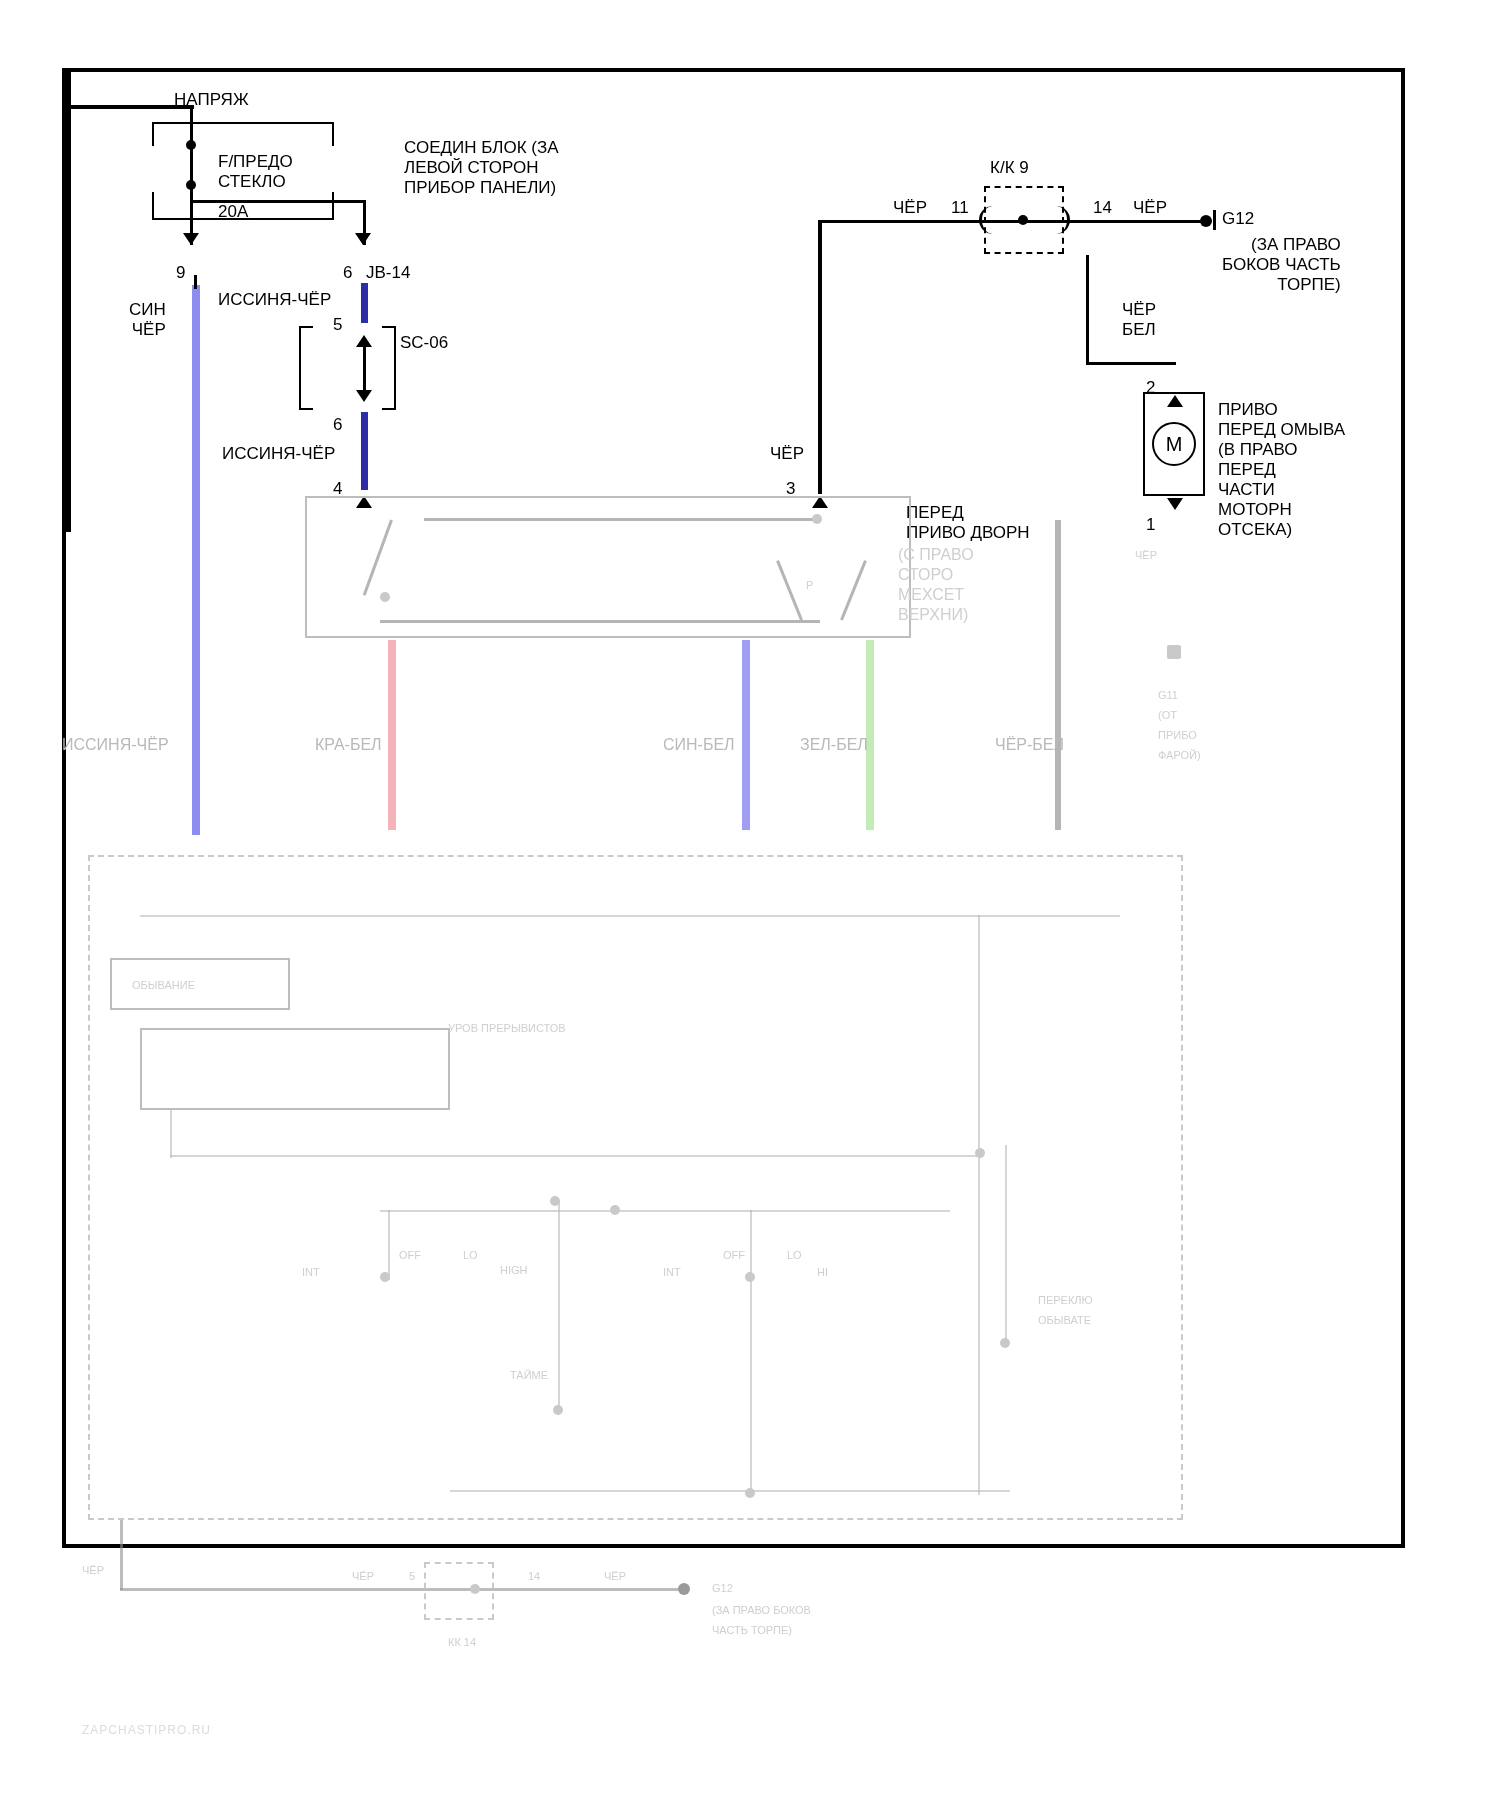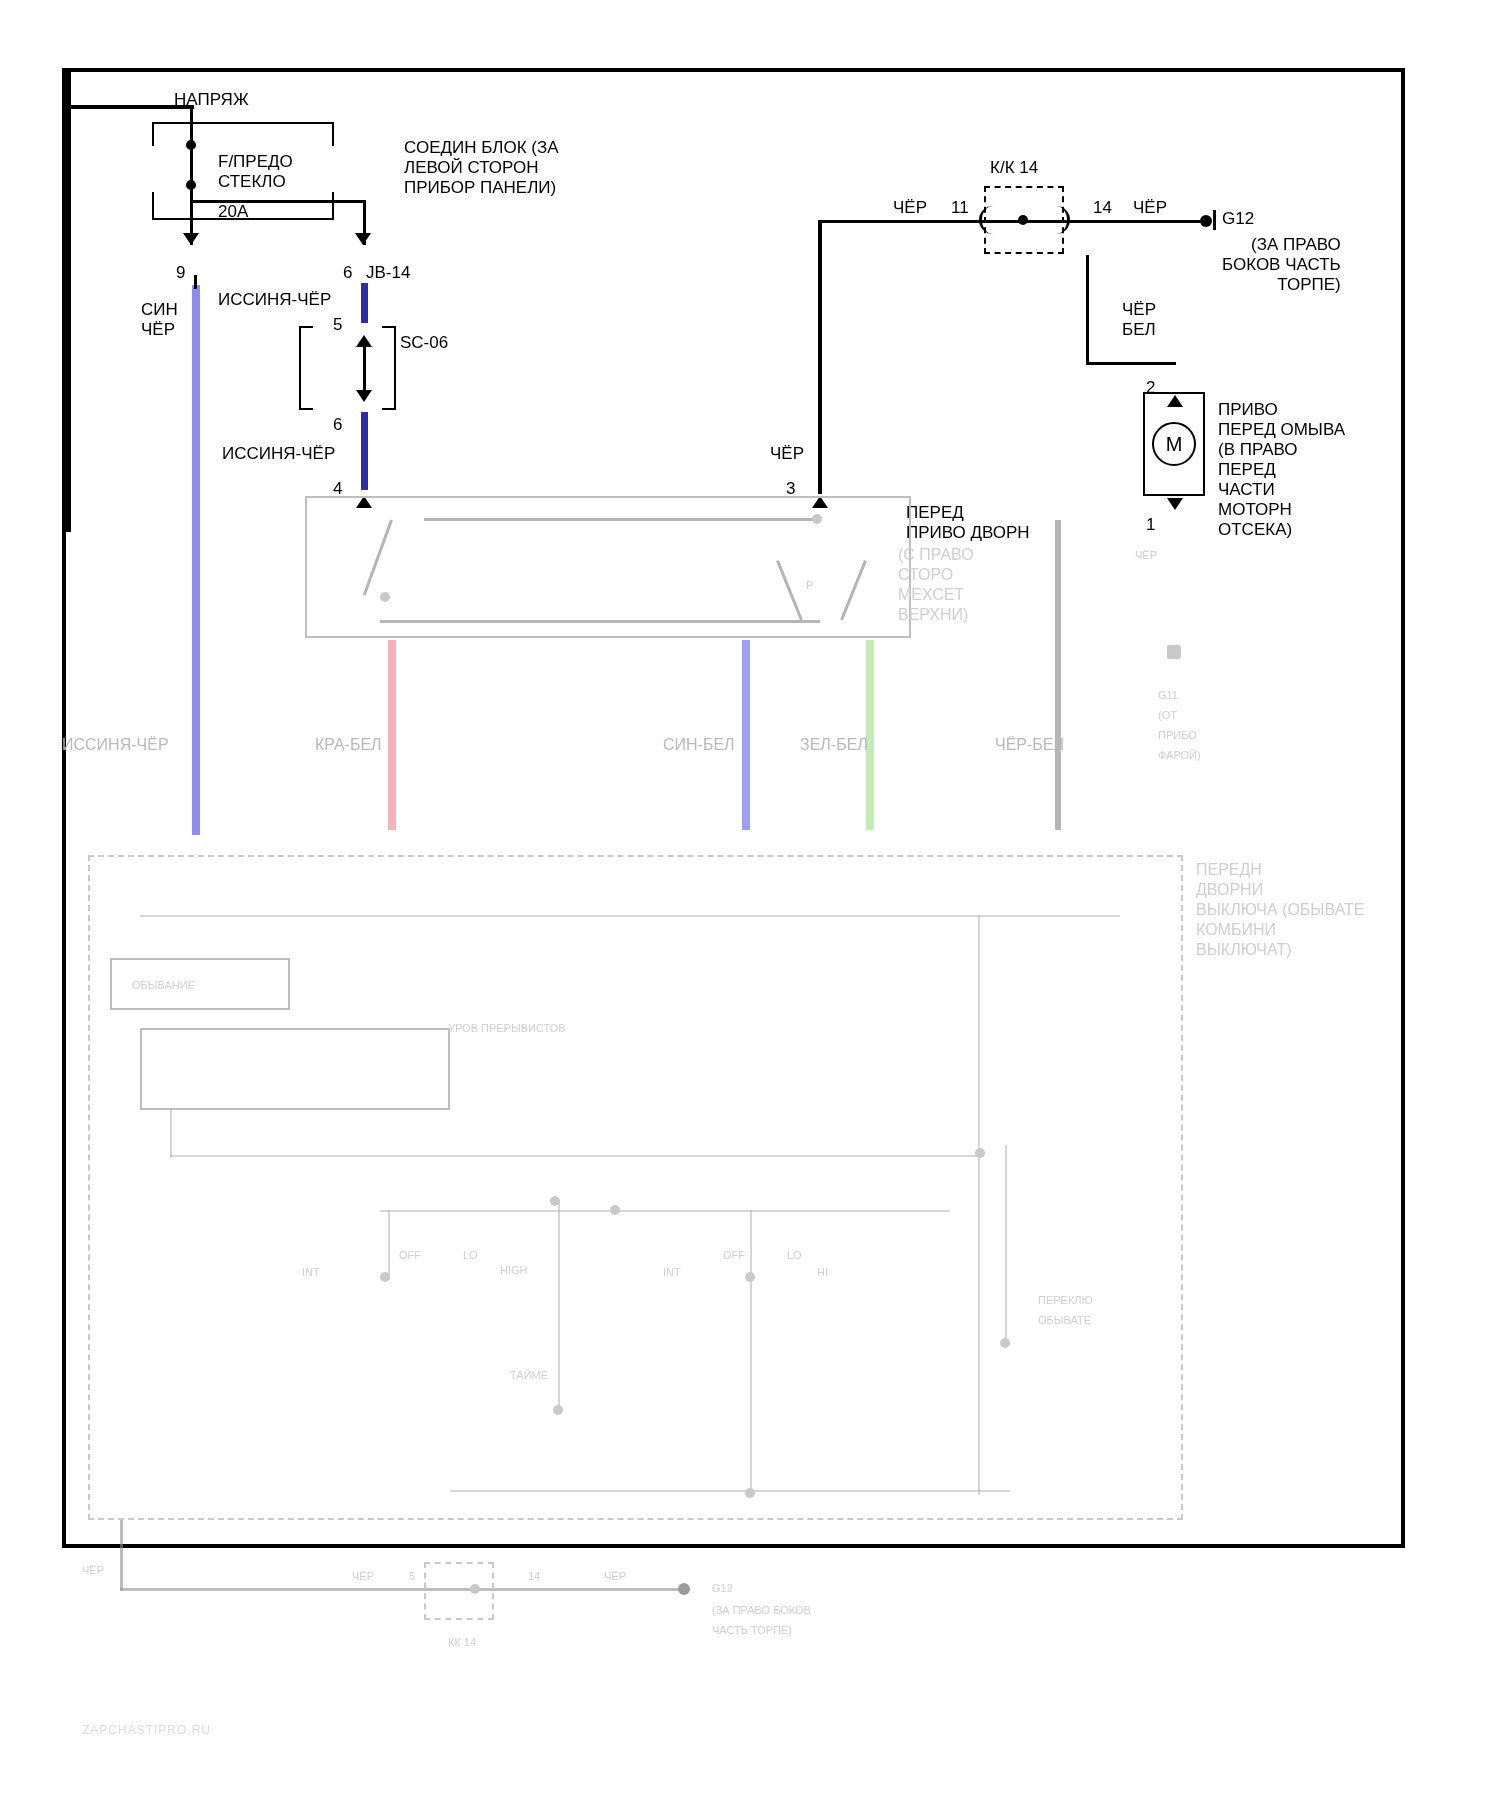--- a/index.html
+++ b/index.html
@@ -83,21 +83,21 @@
 
   <div class="w wh" style="left:190px;top:200px;width:176px;"></div>
   <div class="w wv" style="left:363px;top:200px;width:3px;height:45px;"></div>
   <div class="arrow-dn" style="left:355px;top:233px;"></div>
   <div class="arrow-dn" style="left:183px;top:233px;"></div>
 
   <div class="lbl" style="left:176px;top:263px;">9</div>
   <div class="lbl" style="left:343px;top:263px;">6</div>
   <div class="lbl" style="left:366px;top:263px;">JB-14</div>
 
-  <div class="lbl" style="left:141px;top:300px;">СИН
+  <div class="lbl" style="left:129px;top:300px;text-align:right;">СИН
 ЧЁР</div>
   <div class="lbl" style="left:218px;top:290px;">ИССИНЯ-ЧЁР</div>
 
   <div class="w wv wire-lblue" style="left:192px;top:285px;width:8px;height:550px;"></div>
   <div class="w wv" style="left:194px;top:275px;width:3px;height:14px;"></div>
 
   <div class="w wv wire-navy" style="left:361px;top:283px;width:7px;height:40px;"></div>
 
   <div class="w wv" style="left:299px;top:326px;width:2px;height:84px;background:#000;"></div>
   <div class="w wh" style="left:299px;top:326px;width:14px;height:2px;background:#000;"></div>
@@ -121,21 +121,21 @@
   <div class="arrow-up" style="left:356px;top:496px;"></div>
 
   <div class="lbl" style="left:770px;top:444px;">ЧЁР</div>
   <div class="w wv" style="left:818px;top:222px;width:4px;height:272px;"></div>
   <div class="lbl" style="left:786px;top:479px;">3</div>
   <div class="arrow-up" style="left:812px;top:496px;"></div>
 
   <div class="lbl" style="left:906px;top:503px;">ПЕРЕД
 ПРИВО ДВОРН</div>
 
-  <div class="lbl" style="left:990px;top:158px;">К/К 14</div>
+  <div class="lbl" style="left:990px;top:158px;">К/К 9</div>
   <div class="w wh" style="left:818px;top:220px;width:160px;"></div>
   <div class="lbl" style="left:893px;top:198px;">ЧЁР</div>
   <div class="lbl" style="left:951px;top:198px;">11</div>
 
   <div class="dash-box" style="left:984px;top:186px;width:80px;height:68px;"></div>
   <div class="w wh" style="left:978px;top:220px;width:110px;"></div>
   <div class="dot" style="left:1018px;top:215px;"></div>
 
   <div class="w wh" style="left:982px;top:220px;width:0;"></div>
   <div style="position:absolute;left:979px;top:206px;width:14px;height:28px;border-left:3px solid #000;border-radius:14px 0 0 14px;"></div>
@@ -204,25 +204,20 @@
   <div class="lbl small faded" style="left:995px;top:735px;">ЧЁР-БЕЛ</div>
 
   <div class="ground faded" style="left:1167px;top:645px;"></div>
   <div class="lbl tiny faded2" style="left:1158px;top:685px;">G11
 (ОТ
 ПРИБО
 ФАРОЙ)</div>
   <div class="lbl tiny faded2" style="left:1135px;top:545px;">ЧЁР</div>
 
   <div class="dash-box faded" style="left:88px;top:855px;width:1095px;height:665px;"></div>
-  <div class="lbl small faded2" style="left:1196px;top:860px;">ПЕРЕДН
-ДВОРНИ
-ВЫКЛЮЧА (ОБЫВАТЕ
-КОМБИНИ
-ВЫКЛЮЧАТ)</div>
 
   <div class="solid-box faded" style="left:110px;top:958px;width:180px;height:52px;"></div>
   <div class="lbl tiny faded2" style="left:132px;top:975px;">ОБЫВАНИЕ</div>
 
   <div class="solid-box faded" style="left:140px;top:1028px;width:310px;height:82px;"></div>
   <div class="lbl tiny faded2" style="left:448px;top:1018px;">УРОВ ПРЕРЫВИСТОВ</div>
 
   <div class="lbl tiny faded2" style="left:1038px;top:1290px;">ПЕРЕКЛЮ
 ОБЫВАТЕ</div>
 

